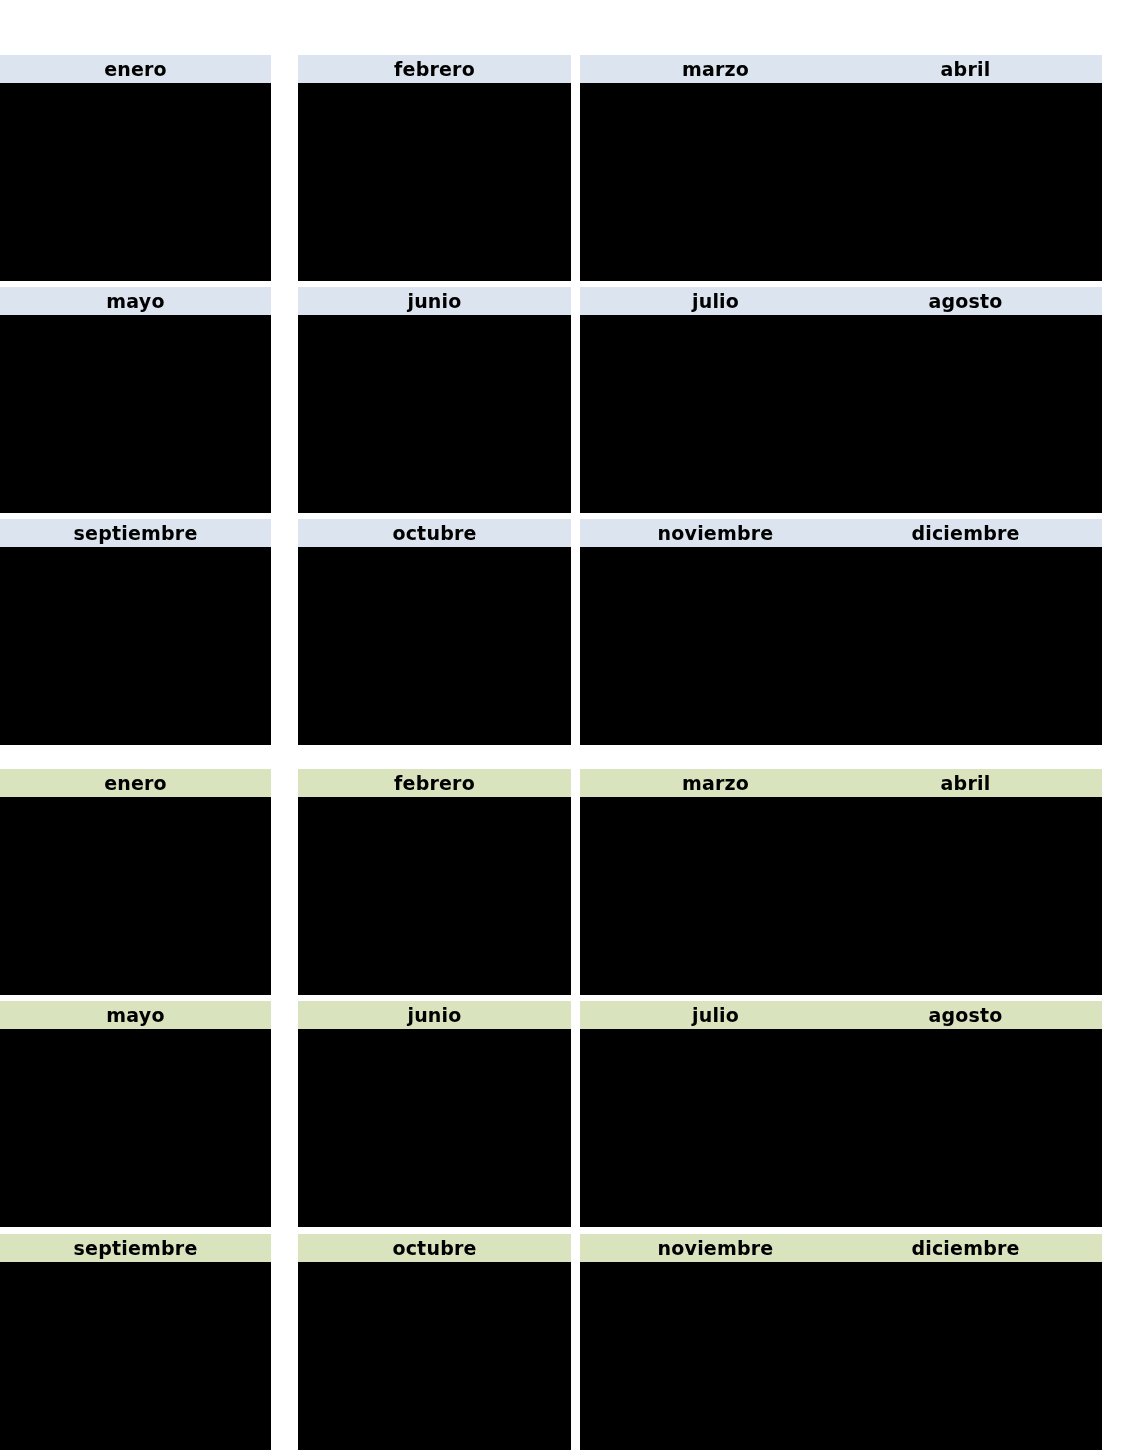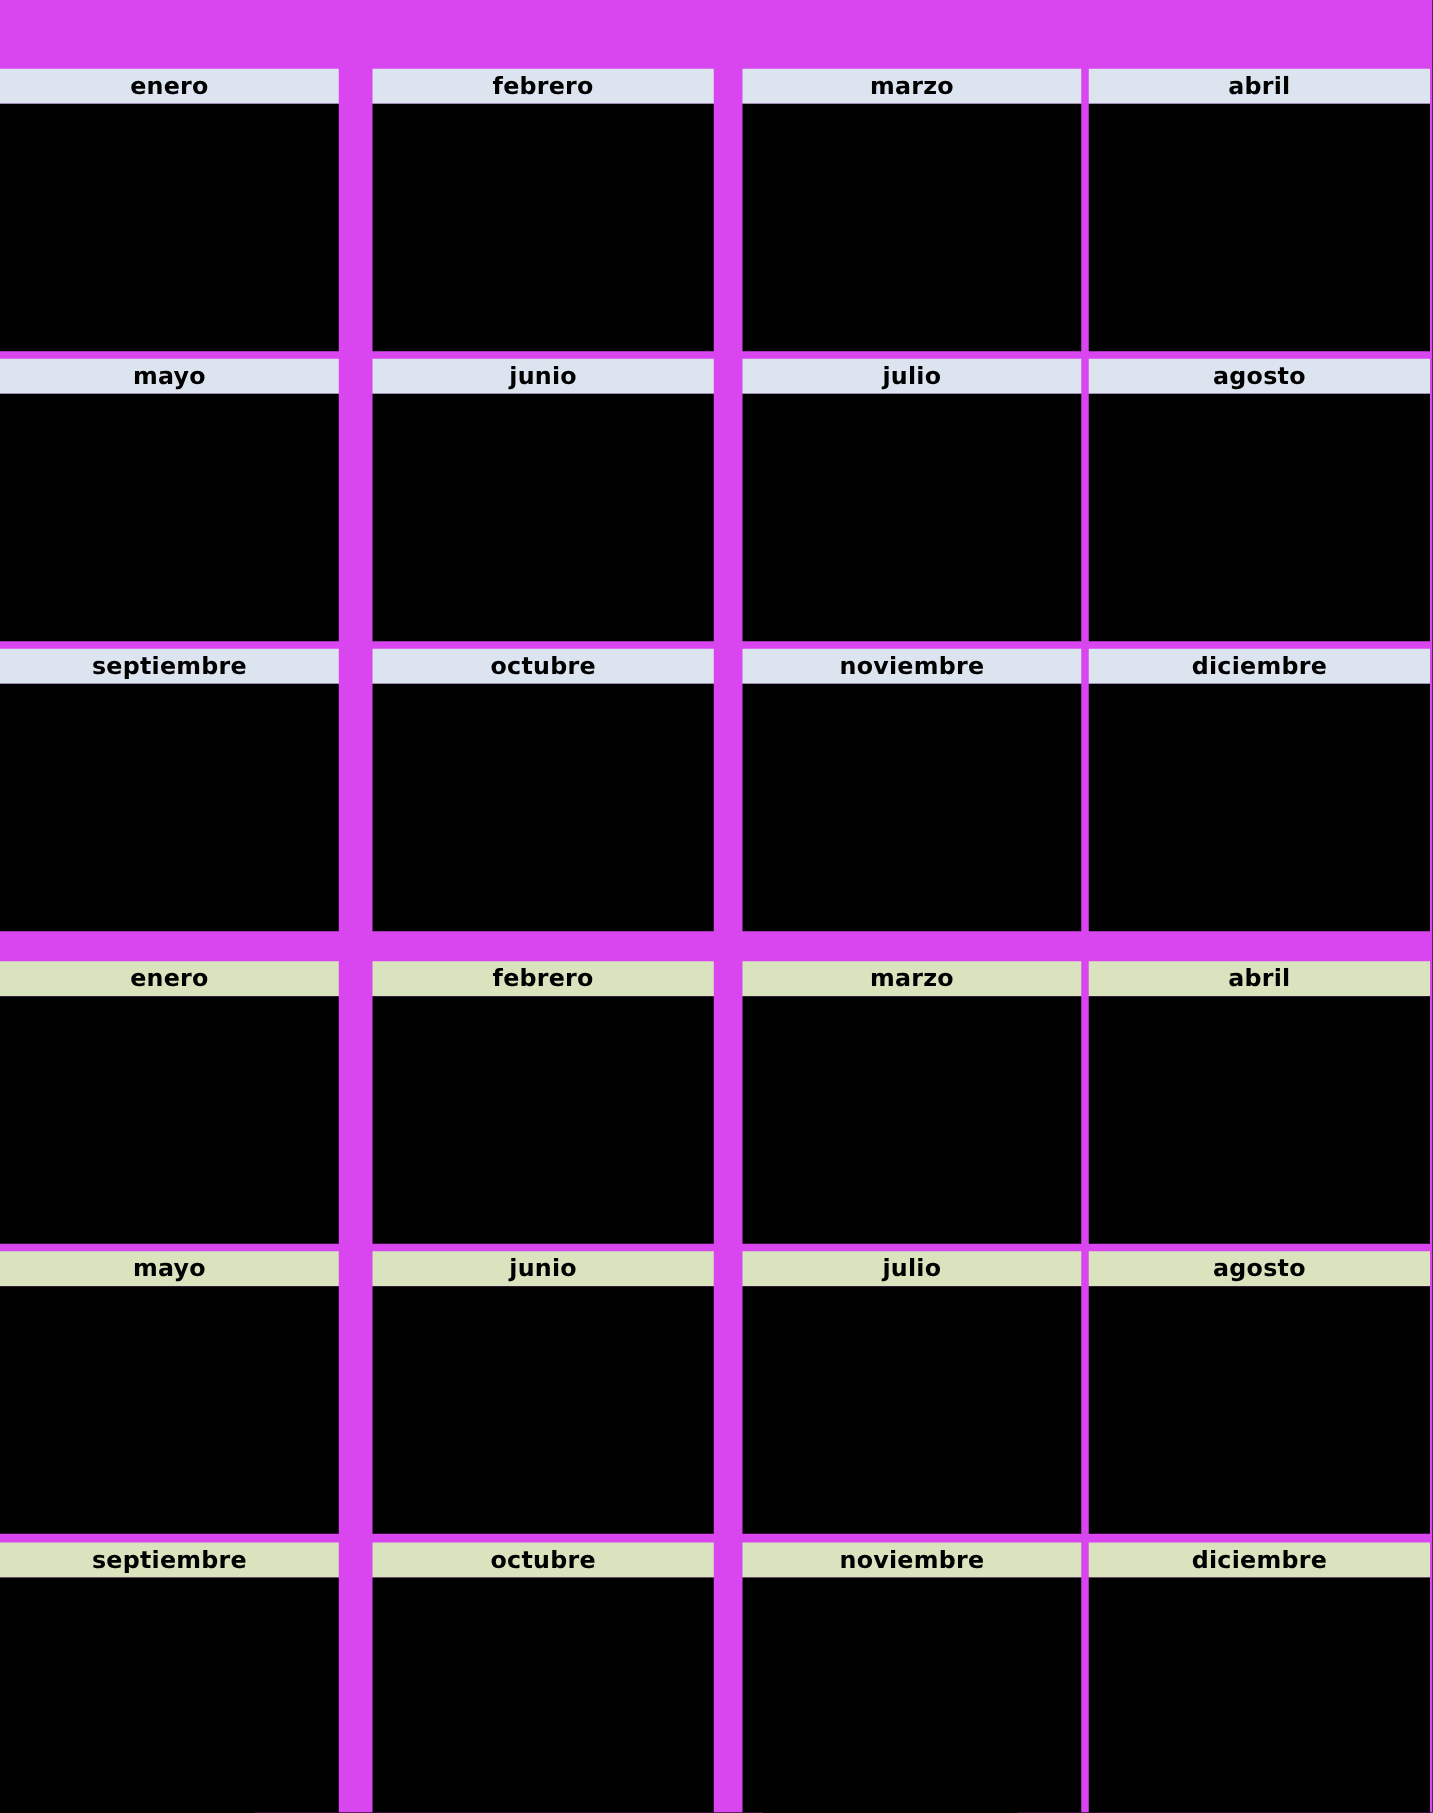--- a/index.html
+++ b/index.html
@@ -14,21 +14,21 @@
     overflow: hidden;
     font-family: "DejaVu Sans", sans-serif;
   }
 
   .calendar-grid {
     position: absolute;
     left: 0;
     top: 0;
     width: 1146px;
     height: 1450px;
-    background: #d946ef;
+    background: #ffffff;
   }
 
   .month-row {
     position: absolute;
     left: 0;
     width: 1146px;
     height: 226px;
   }
 
   
@@ -41,22 +41,22 @@
 
   .month-cell {
     position: absolute;
     top: 0;
     height: 226px;
   }
 
   
   .month-cell.c0 { left: 0px;   width: 271px; }
   .month-cell.c1 { left: 298px; width: 273px; }
-  .month-cell.c2 { left: 594px; width: 271px; }
-  .month-cell.c3 { left: 871px; width: 273px; }
+  .month-cell.c2 { left: 580px; width: 271px; }
+  .month-cell.c3 { left: 829px; width: 273px; }
 
   .month-header {
     height: 28px;
     line-height: 28px;
     text-align: center;
     font-size: 19px;
     font-weight: bold;
     color: #000000;
     letter-spacing: 0.2px;
     white-space: nowrap;

